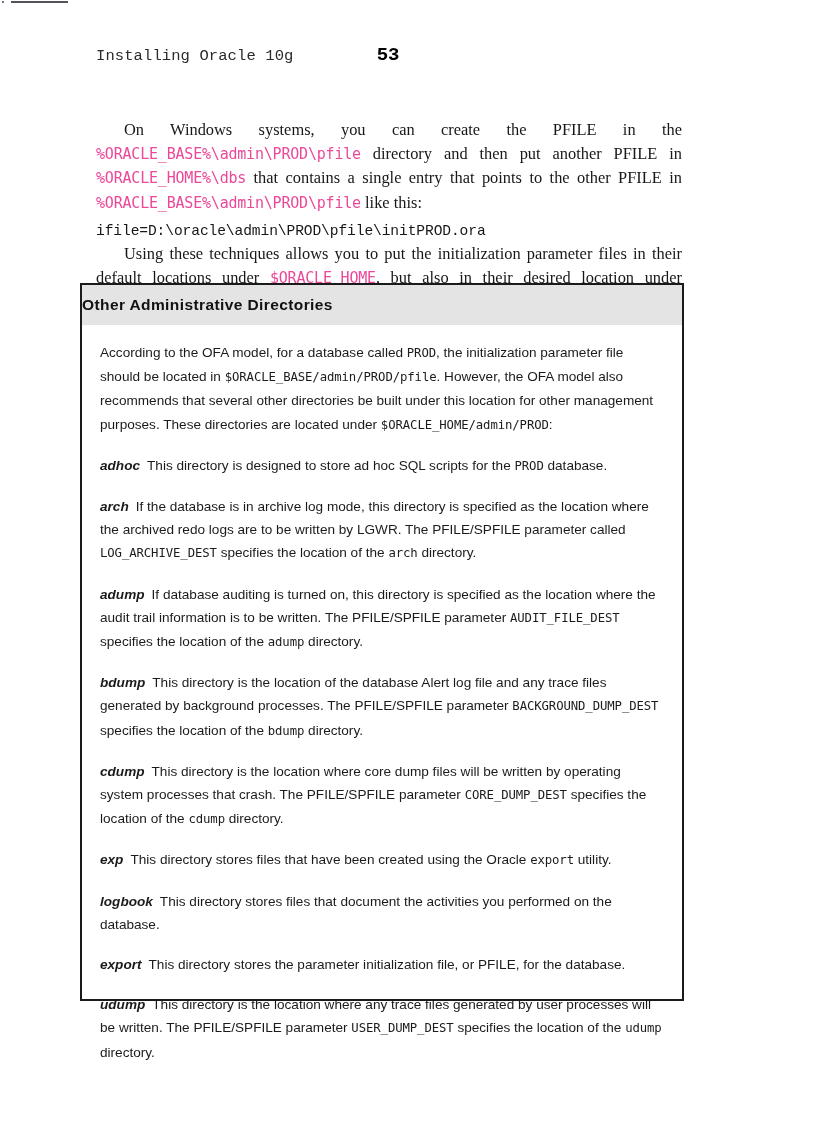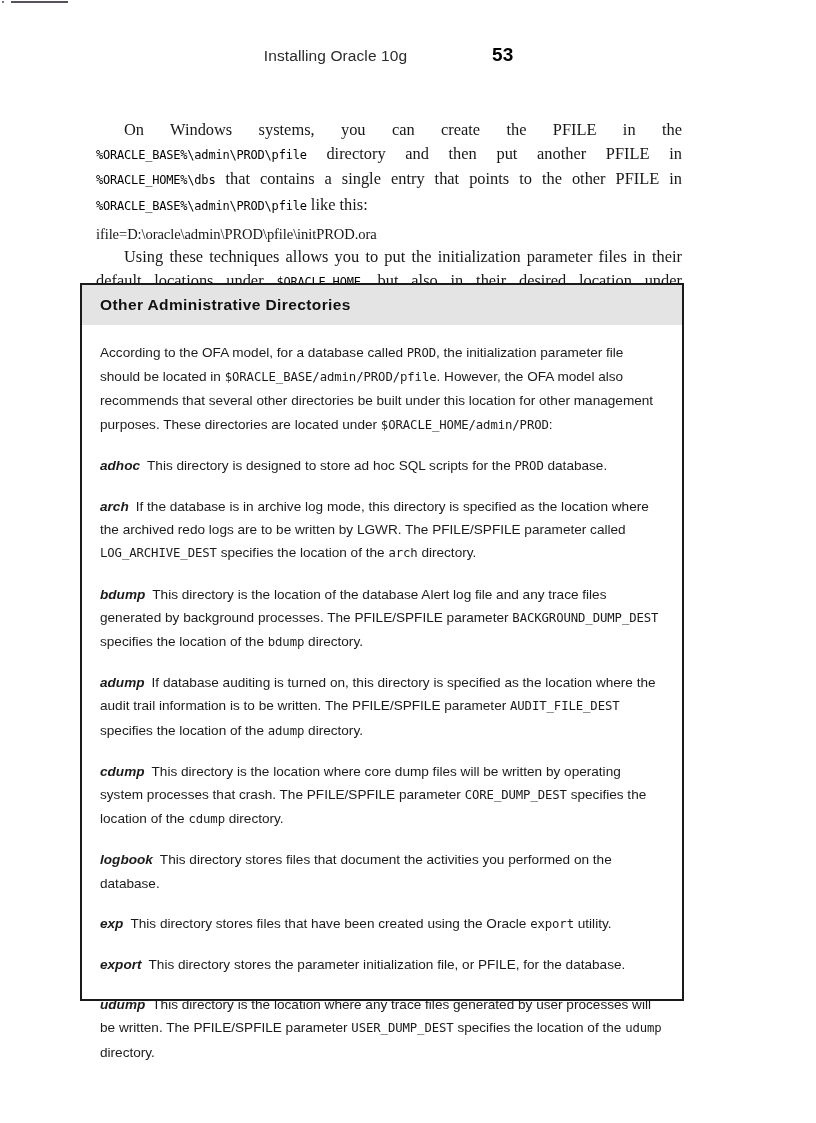--- a/index.html
+++ b/index.html
@@ -42,23 +42,23 @@
     height: 1123px;
   }
 
   
   .running-head {
     position: absolute;
     left: 96px;
     top: 44px;
     width: 585px;
     display: flex;
-    justify-content: center;
+    justify-content: flex-start;
     align-items: baseline;
-    font-family: Liberation Sans, sans-serif;
+    font-family: Liberation Mono, monospace;
     gap: 48px;
   }
   .running-head .rh-title {
     font-size: 15.5px;
     letter-spacing: 0.1px;
     color: #2b2b2b;
     white-space: nowrap;
   }
   .running-head .rh-folio {
     font-size: 19px;
@@ -80,28 +80,28 @@
     margin: 0 0 0 0;
     font-size: 16.4px;
     line-height: 24.2px;
     text-align: justify;
     text-indent: 28px;
     color: #171717;
   }
 
   code, .mono {
     font-family: "DejaVu Sans Mono", monospace;
-    font-size: 12px;
+    font-size: 15px;
     letter-spacing: -0.2px;
-    color: #000000;
+    color: #ec4899;
   }
 
   p.codeline {
     margin: 5px 0 0 0;
-    font-family: Liberation Serif, serif;
+    font-family: Liberation Mono, monospace;
     font-size: 14.6px;
     line-height: 22px;
     letter-spacing: -0.1px;
     color: #171717;
   }
 
   
   .sidebar-box {
     position: absolute;
     left: 80px;
@@ -110,21 +110,20 @@
     height: 718px;
     border: 2px solid #1a1a1a;
     background: #ffffff;
     box-sizing: border-box;
   }
   .sidebar-header {
     height: 40px;
     background: #e4e4e4;
     display: flex;
     align-items: center;
-    padding-left: 18px;
     box-sizing: border-box;
   }
   .sidebar-header-title {
     font-family: "Liberation Sans", sans-serif;
     font-weight: bold;
     font-size: 15.5px;
     letter-spacing: 0.4px;
     color: #111111;
   }
   .sidebar-body {
@@ -174,24 +173,24 @@
 
   <div class="sidebar-box">
     <div class="sidebar-header">
       <span class="sidebar-header-title">Other Administrative Directories</span>
     </div>
     <div class="sidebar-body">
       <p class="sb-para">According to the OFA model, for a database called <span class="sb-mono">PROD</span>, the initialization parameter file should be located in <span class="sb-mono">$ORACLE_BASE/admin/PROD/pfile</span>. However, the OFA model also recommends that several other directories be built under this location for other management purposes. These directories are located under <span class="sb-mono">$ORACLE_HOME/admin/PROD</span>:</p>
       <div>
           <p class="sb-para"><span class="sb-term">adhoc</span><span class="sb-gap"></span>This directory is designed to store ad hoc SQL scripts for the <span class="sb-mono">PROD</span> database.</p>
           <p class="sb-para"><span class="sb-term">arch</span><span class="sb-gap"></span>If the database is in archive log mode, this directory is specified as the location where the archived redo logs are to be written by LGWR. The PFILE/SPFILE parameter called <span class="sb-mono">LOG_ARCHIVE_DEST</span> specifies the location of the <span class="sb-mono">arch</span> directory.</p>
+          <p class="sb-para"><span class="sb-term">adump</span><span class="sb-gap"></span>If database auditing is turned on, this directory is specified as the location where the audit trail information is to be written. The PFILE/SPFILE parameter <span class="sb-mono">AUDIT_FILE_DEST</span> specifies the location of the <span class="sb-mono">adump</span> directory.</p>
           <p class="sb-para"><span class="sb-term">bdump</span><span class="sb-gap"></span>This directory is the location of the database Alert log file and any trace files generated by background processes. The PFILE/SPFILE parameter <span class="sb-mono">BACKGROUND_DUMP_DEST</span> specifies the location of the <span class="sb-mono">bdump</span> directory.</p>
-          <p class="sb-para"><span class="sb-term">adump</span><span class="sb-gap"></span>If database auditing is turned on, this directory is specified as the location where the audit trail information is to be written. The PFILE/SPFILE parameter <span class="sb-mono">AUDIT_FILE_DEST</span> specifies the location of the <span class="sb-mono">adump</span> directory.</p>
           <p class="sb-para"><span class="sb-term">cdump</span><span class="sb-gap"></span>This directory is the location where core dump files will be written by operating system processes that crash. The PFILE/SPFILE parameter <span class="sb-mono">CORE_DUMP_DEST</span> specifies the location of the <span class="sb-mono">cdump</span> directory.</p>
+          <p class="sb-para"><span class="sb-term">exp</span><span class="sb-gap"></span>This directory stores files that have been created using the Oracle <span class="sb-mono">export</span> utility.</p>
           <p class="sb-para"><span class="sb-term">logbook</span><span class="sb-gap"></span>This directory stores files that document the activities you performed on the database.</p>
-          <p class="sb-para"><span class="sb-term">exp</span><span class="sb-gap"></span>This directory stores files that have been created using the Oracle <span class="sb-mono">export</span> utility.</p>
           <p class="sb-para"><span class="sb-term">export</span><span class="sb-gap"></span>This directory stores the parameter initialization file, or PFILE, for the database.</p>
           <p class="sb-para"><span class="sb-term">udump</span><span class="sb-gap"></span>This directory is the location where any trace files generated by user processes will be written. The PFILE/SPFILE parameter <span class="sb-mono">USER_DUMP_DEST</span> specifies the location of the <span class="sb-mono">udump</span> directory.</p>
         </div>
     </div>
   </div>
 
 </div>
 
 </body></html>

